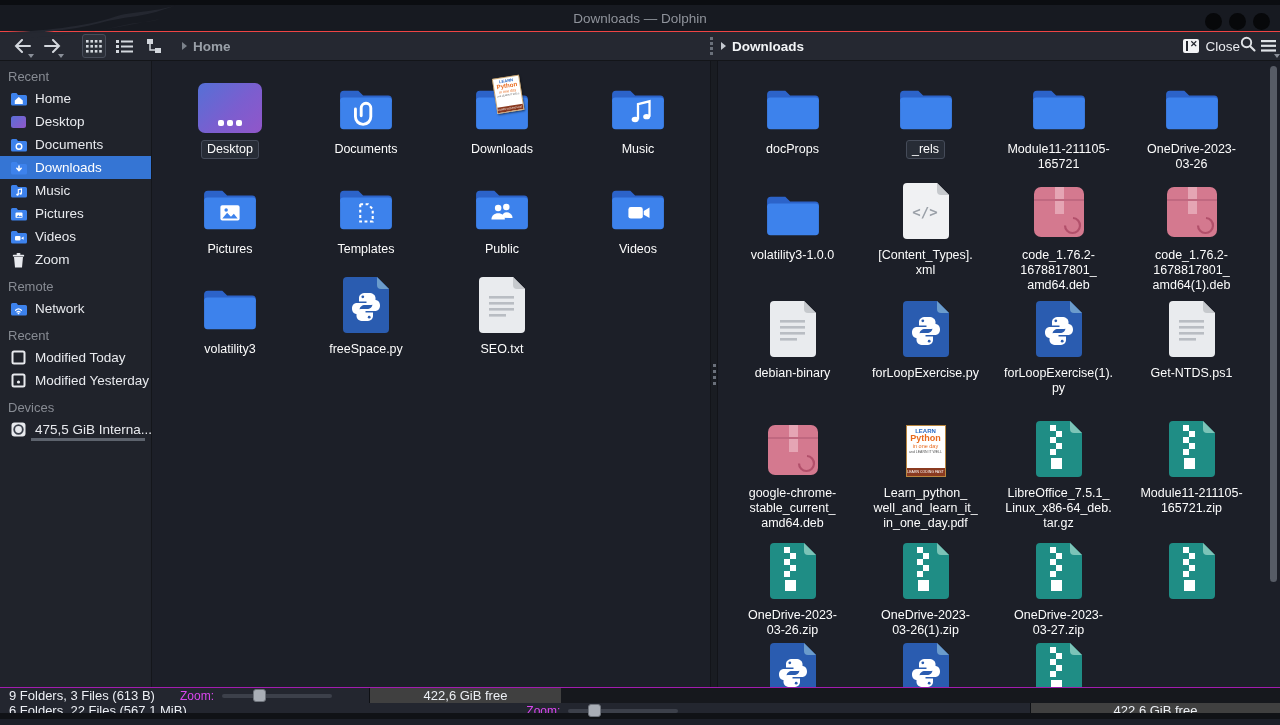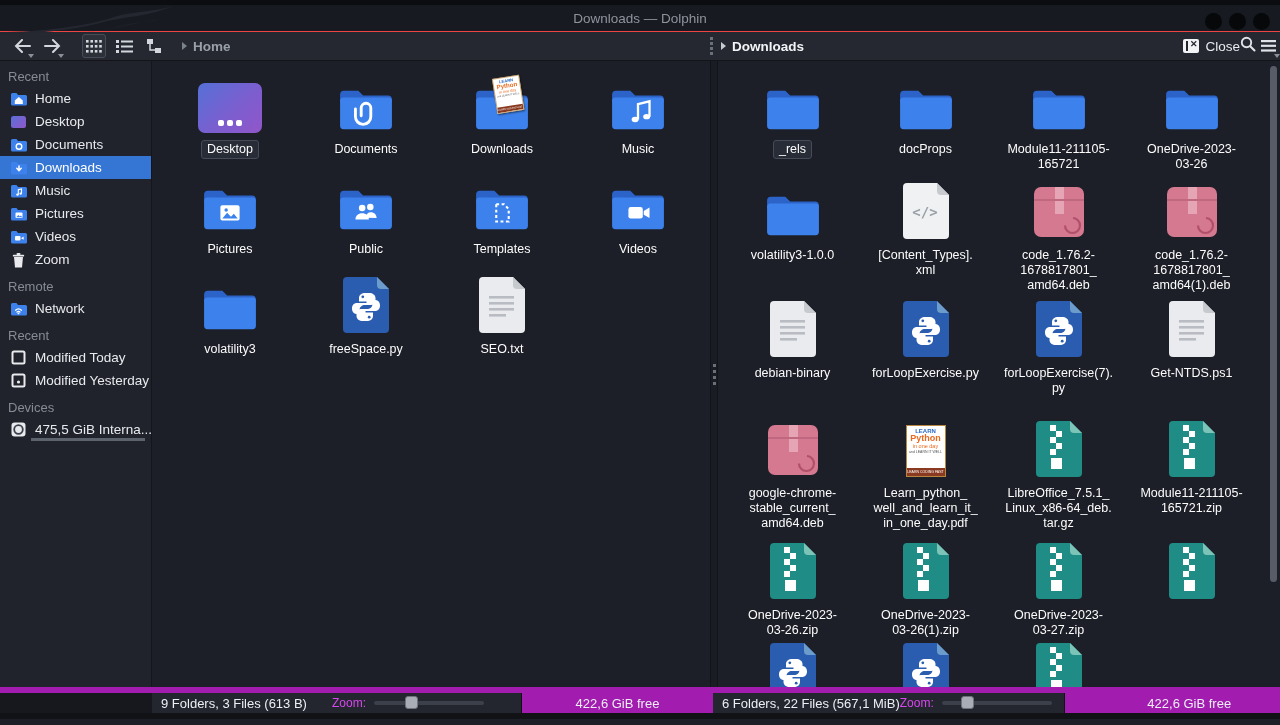--- a/index.html
+++ b/index.html
@@ -78,33 +78,33 @@
   .bk-well { color:#555; font-size:3.5px; margin-top:1px; }
   .bk-band { margin-top:auto; width:100%; background:#8a3a20; color:#fff; font-size:3.5px;
     text-align:center; padding:2px 0; }
   .book-overlay { position:absolute; left:20px; top:2px; transform:rotate(-9deg) scale(0.68);
     transform-origin:top left; box-shadow:1px 2px 3px rgba(0,0,0,.5); }
 
   .vscroll { position:absolute; top:5px; right:3px; width:7px; height:516px;
     background:#575c66; border-radius:4px; }
 
   
-  .status-row { height:26px; display:flex; background:#16181d; border-top:6px solid #a21caf; }
+  .status-row { height:26px; display:flex; background:#16181d; border-top:1px solid #a21caf;flex-direction:column; }
   .status-side-gap { width:152px; background:#16181d; flex:none; }
   .statusbar { background:#23262f; display:flex; align-items:center; padding-left:9px; }
   .statusbar.sb-left { width:561px; flex:none; }
   .statusbar.sb-right { flex:1; }
   .sb-text { color:#eceff4; font-size:13px; white-space:nowrap; }
   .sb-zoom { display:flex; align-items:center; gap:8px; margin-left:auto; margin-right:12px; }
   .sb-zoom-label { color:#d946ef; font-size:12px; }
   .slider { width:110px; height:4px; background:#3c404a; border-radius:2px; position:relative; }
   .slider-fill { height:100%; background:#3e7bdf; border-radius:2px; }
   .slider-handle { position:absolute; top:-5px; width:13px; height:13px; border-radius:3px;
     background:#a9aeb6; border:1px solid #6f747c; }
-  .gauge { height:100%; background:#a21caf; border-left:1px solid #0e1014; display:flex;
+  .gauge { height:100%; background:#404040; border-left:1px solid #0e1014; display:flex;
     align-items:center; justify-content:center; flex:none; }
   .gauge-left { width:192px; margin-left:auto; }
   .gauge-right { width:250px; margin-left:auto; }
   .bottom-strip { height:6px; background:#101216; }
 </style>
 </head>
 <body>
 
 <div class="window">
 
@@ -398,37 +398,37 @@
                 <circle cx="27" cy="26" r="1.8" fill="#3d82ec"></circle>
               </svg>
             </span>
             <div class="file-label">Pictures</div>
           </div>
           <div class="file-item">
             <span class="file-icon">
               <svg width="60" height="48" viewBox="0 0 62 50">
   <path d="M4 10a4 4 0 014-4h15l5 5h26a4 4 0 014 4v3H4z" fill="#2c63c9"></path>
   <rect x="4" y="13" width="54" height="33" rx="3.5" fill="#3d82ec"></rect>
+                <path d="M25 20h8l5 5v13H25z" fill="none" stroke="#fff" stroke-width="2.2" stroke-dasharray="3 2.6"></path>
+              </svg>
+            </span>
+            <div class="file-label">Templates</div>
+          </div>
+          <div class="file-item">
+            <span class="file-icon">
+              <svg width="60" height="48" viewBox="0 0 62 50">
+  <path d="M4 10a4 4 0 014-4h15l5 5h26a4 4 0 014 4v3H4z" fill="#2c63c9"></path>
+  <rect x="4" y="13" width="54" height="33" rx="3.5" fill="#3d82ec"></rect>
                 <circle cx="27" cy="24" r="3.4" fill="#fff"></circle>
                 <circle cx="35.5" cy="23" r="3.4" fill="#fff"></circle>
                 <path d="M20 36c0-4 3-6.5 7-6.5s7 2.5 7 6.5z" fill="#fff"></path>
                 <path d="M30.5 34c.5-3.5 2.5-5.5 5.5-5.5 3.5 0 6 2.5 6 6z" fill="#fff"></path>
               </svg>
             </span>
             <div class="file-label">Public</div>
-          </div>
-          <div class="file-item">
-            <span class="file-icon">
-              <svg width="60" height="48" viewBox="0 0 62 50">
-  <path d="M4 10a4 4 0 014-4h15l5 5h26a4 4 0 014 4v3H4z" fill="#2c63c9"></path>
-  <rect x="4" y="13" width="54" height="33" rx="3.5" fill="#3d82ec"></rect>
-                <path d="M25 20h8l5 5v13H25z" fill="none" stroke="#fff" stroke-width="2.2" stroke-dasharray="3 2.6"></path>
-              </svg>
-            </span>
-            <div class="file-label">Templates</div>
           </div>
           <div class="file-item">
             <span class="file-icon">
               <svg width="60" height="48" viewBox="0 0 62 50">
   <path d="M4 10a4 4 0 014-4h15l5 5h26a4 4 0 014 4v3H4z" fill="#2c63c9"></path>
   <rect x="4" y="13" width="54" height="33" rx="3.5" fill="#3d82ec"></rect>
                 <rect x="21" y="23" width="15" height="12" rx="2.5" fill="#fff"></rect>
                 <path d="M37 27l6-3.5v11L37 31z" fill="#fff"></path>
               </svg>
             </span>
@@ -485,30 +485,30 @@
     </div>
     <div class="panel panel-right">
       <div class="grid grid-right" id="right-grid">
           <div class="file-item">
             <span class="file-icon">
               <svg width="60" height="48" viewBox="0 0 62 50">
   <path d="M4 10a4 4 0 014-4h15l5 5h26a4 4 0 014 4v3H4z" fill="#2c63c9"></path>
   <rect x="4" y="13" width="54" height="33" rx="3.5" fill="#3d82ec"></rect>
               </svg>
             </span>
+            <div class="file-label">docProps</div>
+          </div>
+          <div class="file-item">
+            <span class="file-icon">
+              <svg width="60" height="48" viewBox="0 0 62 50">
+  <path d="M4 10a4 4 0 014-4h15l5 5h26a4 4 0 014 4v3H4z" fill="#2c63c9"></path>
+  <rect x="4" y="13" width="54" height="33" rx="3.5" fill="#3d82ec"></rect>
+              </svg>
+            </span>
             <div class="file-label focused">_rels</div>
-          </div>
-          <div class="file-item">
-            <span class="file-icon">
-              <svg width="60" height="48" viewBox="0 0 62 50">
-  <path d="M4 10a4 4 0 014-4h15l5 5h26a4 4 0 014 4v3H4z" fill="#2c63c9"></path>
-  <rect x="4" y="13" width="54" height="33" rx="3.5" fill="#3d82ec"></rect>
-              </svg>
-            </span>
-            <div class="file-label">docProps</div>
           </div>
           <div class="file-item">
             <span class="file-icon">
               <svg width="60" height="48" viewBox="0 0 62 50">
   <path d="M4 10a4 4 0 014-4h15l5 5h26a4 4 0 014 4v3H4z" fill="#2c63c9"></path>
   <rect x="4" y="13" width="54" height="33" rx="3.5" fill="#3d82ec"></rect>
               </svg>
             </span>
             <div class="file-label">Module11-211105-
 165721</div>
@@ -605,21 +605,21 @@
   <path d="M4 0h30l12 12v40a4 4 0 01-4 4H4a4 4 0 01-4-4V4a4 4 0 014-4z" fill="#2a5cb0"></path>
   <path d="M34 0l12 12h-8a4 4 0 01-4-4z" fill="#6b9ccc"></path>
                 <g fill="#fff">
   <path d="M22.5 16c-4 0-6.5 2-6.5 5v3.5h7.5V26H14c-3 0-5 2.2-5 5.5S11 37 14 37h2.5v-4c0-3 2.5-5 5.5-5h6c2.5 0 4.5-2 4.5-4.5V21c0-3-2.8-5-6.5-5z"></path>
   <path d="M23.5 44c4 0 6.5-2 6.5-5v-3.5h-7.5V34H32c3 0 5-2.2 5-5.5S35 23 32 23h-2.5v4c0 3-2.5 5-5.5 5h-6c-2.5 0-4.5 2-4.5 4.5V39c0 3 2.8 5 6.5 5z"></path>
   <circle cx="19.8" cy="19.8" r="1.4" fill="#2a5cb0"></circle>
                   <circle cx="26.2" cy="40.2" r="1.4" fill="#2a5cb0"></circle>
                 </g>
               </svg>
             </span>
-            <div class="file-label">forLoopExercise(7).
+            <div class="file-label">forLoopExercise(1).
 py</div>
           </div>
           <div class="file-item">
             <span class="file-icon">
               <svg width="46" height="56" viewBox="0 0 46 56">
   <path d="M4 0h30l12 12v40a4 4 0 01-4 4H4a4 4 0 01-4-4V4a4 4 0 014-4z" fill="#e9ebee"></path>
   <path d="M34 0l12 12h-8a4 4 0 01-4-4z" fill="#c6c9cd"></path>
                 <g fill="#b9bdc3">
                   <rect x="10" y="19" width="25" height="2.6"></rect>
                   <rect x="10" y="25" width="25" height="2.6"></rect>

